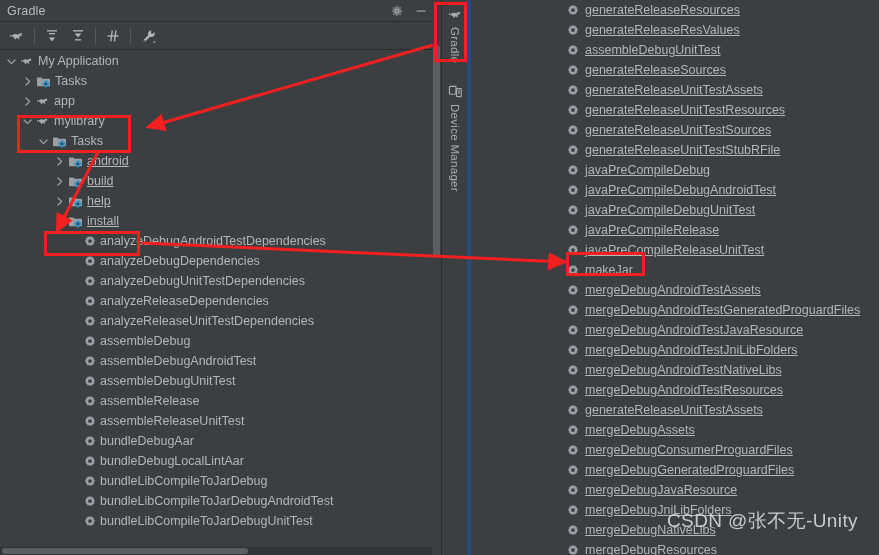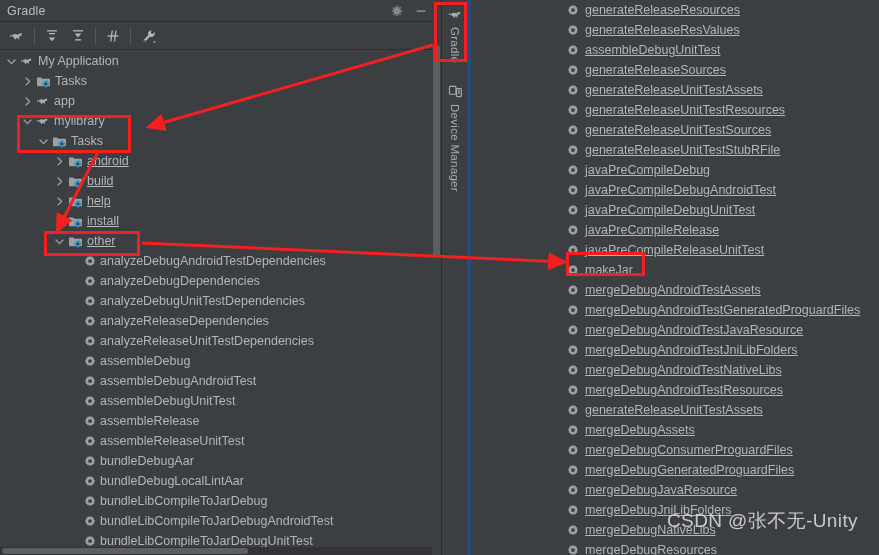--- a/index.html
+++ b/index.html
@@ -353,41 +353,20 @@
               <circle cx="10.6" cy="9.6" r="1.15" fill="#2b2f31"></circle>
               <g fill="#3592c4">
                 <rect x="9.95" y="5.6" width="1.3" height="1.6"></rect>
                 <rect x="9.95" y="12" width="1.3" height="1.6"></rect>
                 <rect x="6.6" y="8.95" width="1.6" height="1.3"></rect>
                 <rect x="13" y="8.95" width="1.6" height="1.3"></rect>
               </g>
             </svg>
           </span>
           <span class="lbl">install</span>
-        </div>
-        <div class="row d3">
-          <span class="chev">
-            <svg width="11" height="11" viewBox="0 0 11 11">
-              <path d="M2 4 L5.5 7.6 L9 4" fill="none" stroke="#9fa3a5" stroke-width="1.25" stroke-linecap="round" stroke-linejoin="round"></path>
-            </svg>
-          </span>
-          <span class="ico">
-            <svg width="15" height="13" viewBox="0 0 16 14">
-              <path fill="#9aa0a6" d="M1 2.6h4.6l1.2 1.4H14c.6 0 1 .4 1 1v6.2c0 .6-.4 1-1 1H2c-.6 0-1-.4-1-1z"></path>
-              <circle cx="10.6" cy="9.6" r="3.3" fill="#3592c4"></circle>
-              <circle cx="10.6" cy="9.6" r="1.15" fill="#2b2f31"></circle>
-              <g fill="#3592c4">
-                <rect x="9.95" y="5.6" width="1.3" height="1.6"></rect>
-                <rect x="9.95" y="12" width="1.3" height="1.6"></rect>
-                <rect x="6.6" y="8.95" width="1.6" height="1.3"></rect>
-                <rect x="13" y="8.95" width="1.6" height="1.3"></rect>
-              </g>
-            </svg>
-          </span>
-          <span class="lbl">other</span>
         </div>
         <div class="row d4">
           <span class="chev"></span>
           <span class="ico">
             <svg width="12" height="12" viewBox="0 0 16 16">
               <path fill="#9aa0a6" d="M8 1.3 9.4 2.6l1.8-.5.7 1.8 1.8.6-.5 1.8L14.7 8l-1.5 1.7.5 1.8-1.8.6-.7 1.8-1.8-.5L8 14.7 6.6 13.4l-1.8.5-.7-1.8-1.8-.6.5-1.8L1.3 8l1.5-1.7-.5-1.8 1.8-.6.7-1.8 1.8.5z"></path>
               <circle cx="8" cy="8" r="2.5" fill="#3c3f41"></circle>
             </svg>
           </span>
           <span class="lbl">analyzeDebugAndroidTestDependencies</span>

